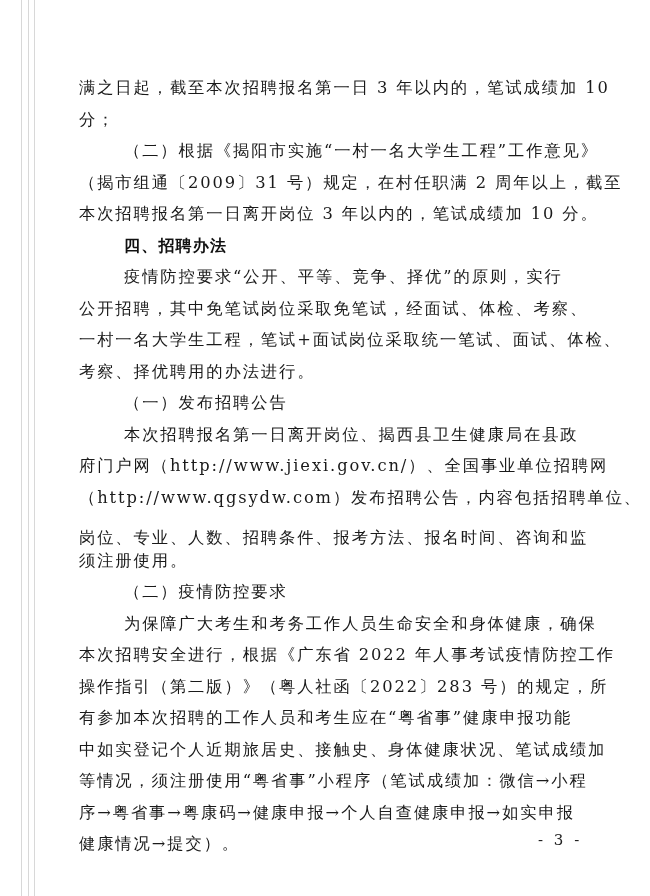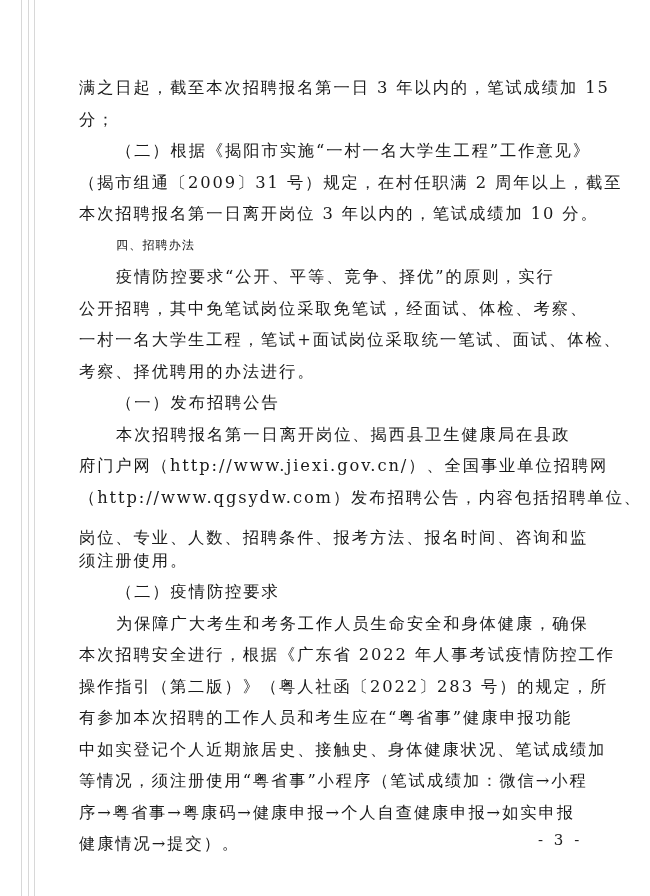--- a/index.html
+++ b/index.html
@@ -30,46 +30,46 @@
     }
     .line {
       position: absolute;
       left: 0;
       height: 31px;
       line-height: 31px;
       font-size: 16.3px;
       letter-spacing: 1.9px;
       white-space: nowrap;
     }
-    .indent { left: 37px; }
+    .indent { left: 45px; }
     .heading {
       font-family: "DejaVu Sans", "Liberation Sans", sans-serif;
-      font-weight: normal;
-      font-size: 12px;
+      font-weight: bold;
+      font-size: 16px;
       letter-spacing: 1.2px;
       color: #111;
     }
     .page-number {
       position: absolute;
       left: 538px;
       top: 831px;
       font-size: 15px;
       letter-spacing: 3px;
       color: #222;
     }
   </style>
 </head>
 <body>
 
 <div class="scan-line" style="left:21px;"></div>
 <div class="scan-line" style="left:28px;"></div>
 <div class="scan-line" style="left:34px;"></div>
 
 <div class="page">
-  <div class="line" style="top:0px">满之日起，截至本次招聘报名第一日 3 年以内的，笔试成绩加 15</div>
+  <div class="line" style="top:0px">满之日起，截至本次招聘报名第一日 3 年以内的，笔试成绩加 10</div>
   <div class="line" style="top:31.5px">分；</div>
   <div class="line indent" style="top:63px">（二）根据《揭阳市实施“一村一名大学生工程”工作意见》</div>
   <div class="line" style="top:94.5px">（揭市组通〔2009〕31 号）规定，在村任职满 2 周年以上，截至</div>
   <div class="line" style="top:126px">本次招聘报名第一日离开岗位 3 年以内的，笔试成绩加 10 分。</div>
   <div class="line indent heading" style="top:157.5px">四、招聘办法</div>
   <div class="line indent" style="top:189px">疫情防控要求“公开、平等、竞争、择优”的原则，实行</div>
   <div class="line" style="top:220.5px">公开招聘，其中免笔试岗位采取免笔试，经面试、体检、考察、</div>
   <div class="line" style="top:252px">一村一名大学生工程，笔试+面试岗位采取统一笔试、面试、体检、</div>
   <div class="line" style="top:283.5px">考察、择优聘用的办法进行。</div>
   <div class="line indent" style="top:315px">（一）发布招聘公告</div>

